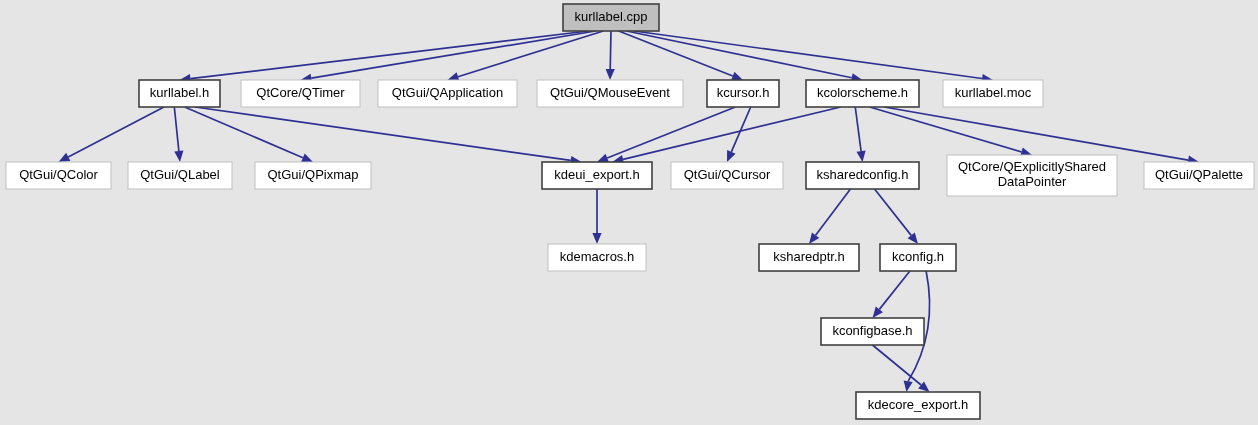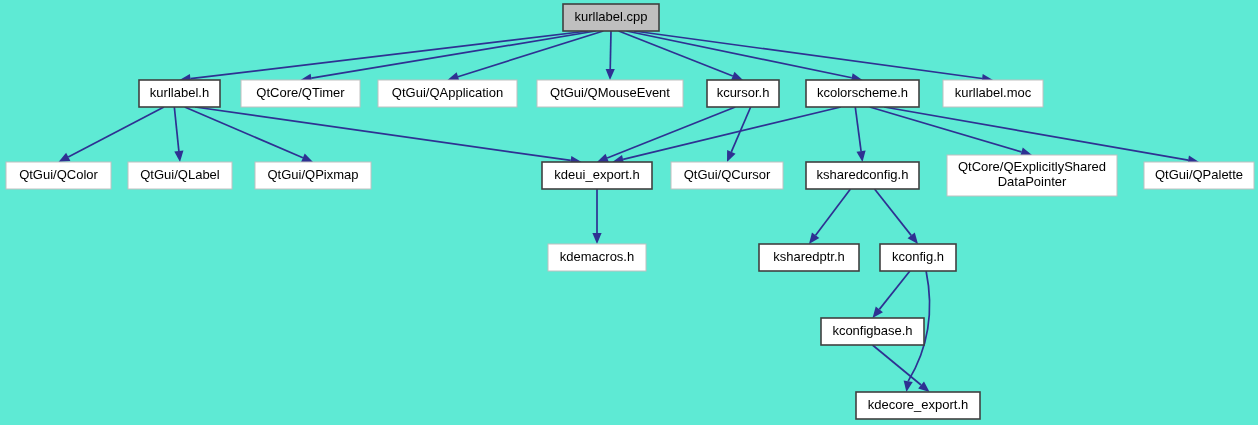--- a/index.html
+++ b/index.html
@@ -10,21 +10,21 @@
   body {
     width: 1258px;
     height: 425px;
     font-family: "Liberation Sans", sans-serif;
     overflow: hidden;
   }
   #graph-root {
     position: relative;
     width: 1258px;
     height: 425px;
-    background: #5eead4;
+    background: #e5e5e5;
     text-align: center;
   }
   svg#graph-svg {
     position: absolute;
     top: 0;
     left: 0;
     width: 1258px;
     height: 425px;
     display: block;
   }

